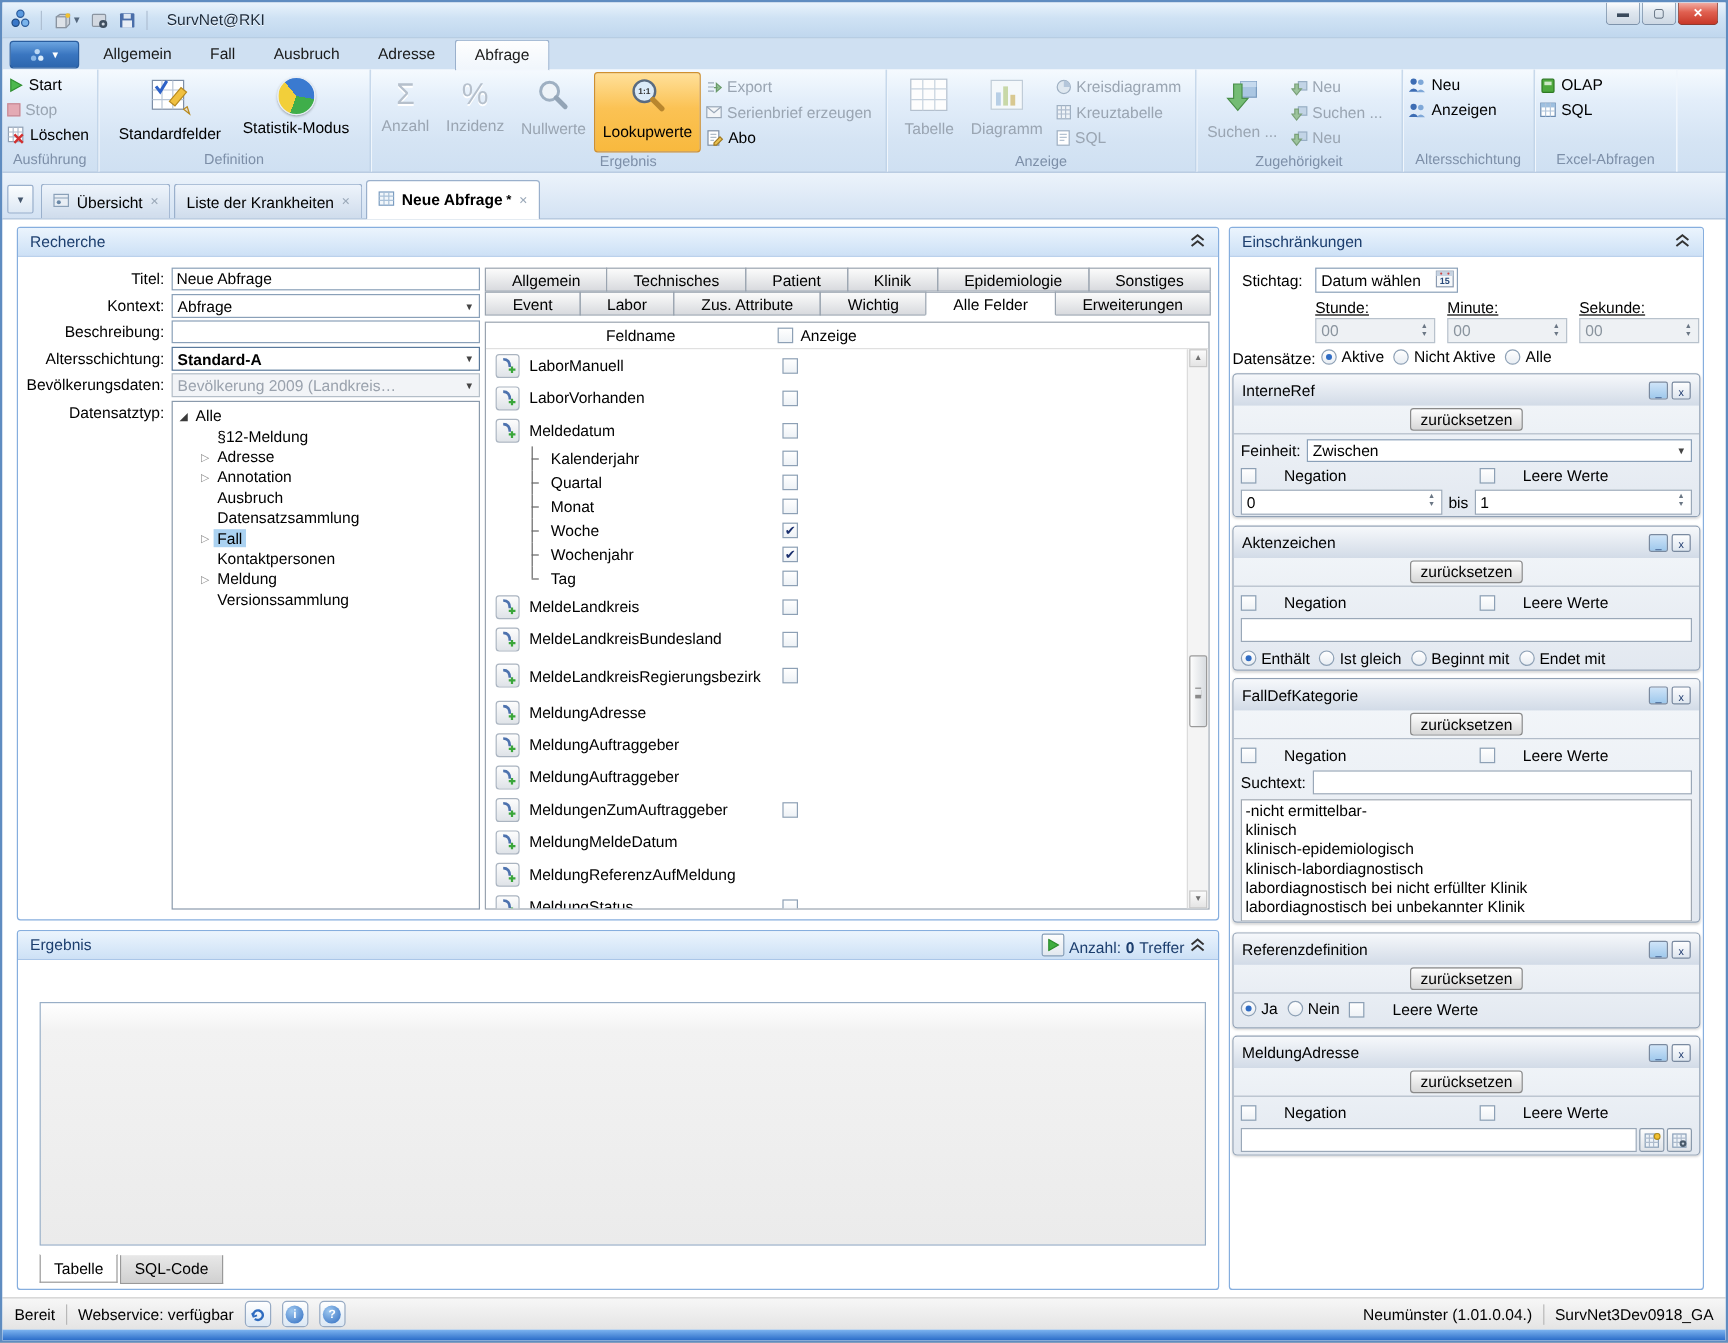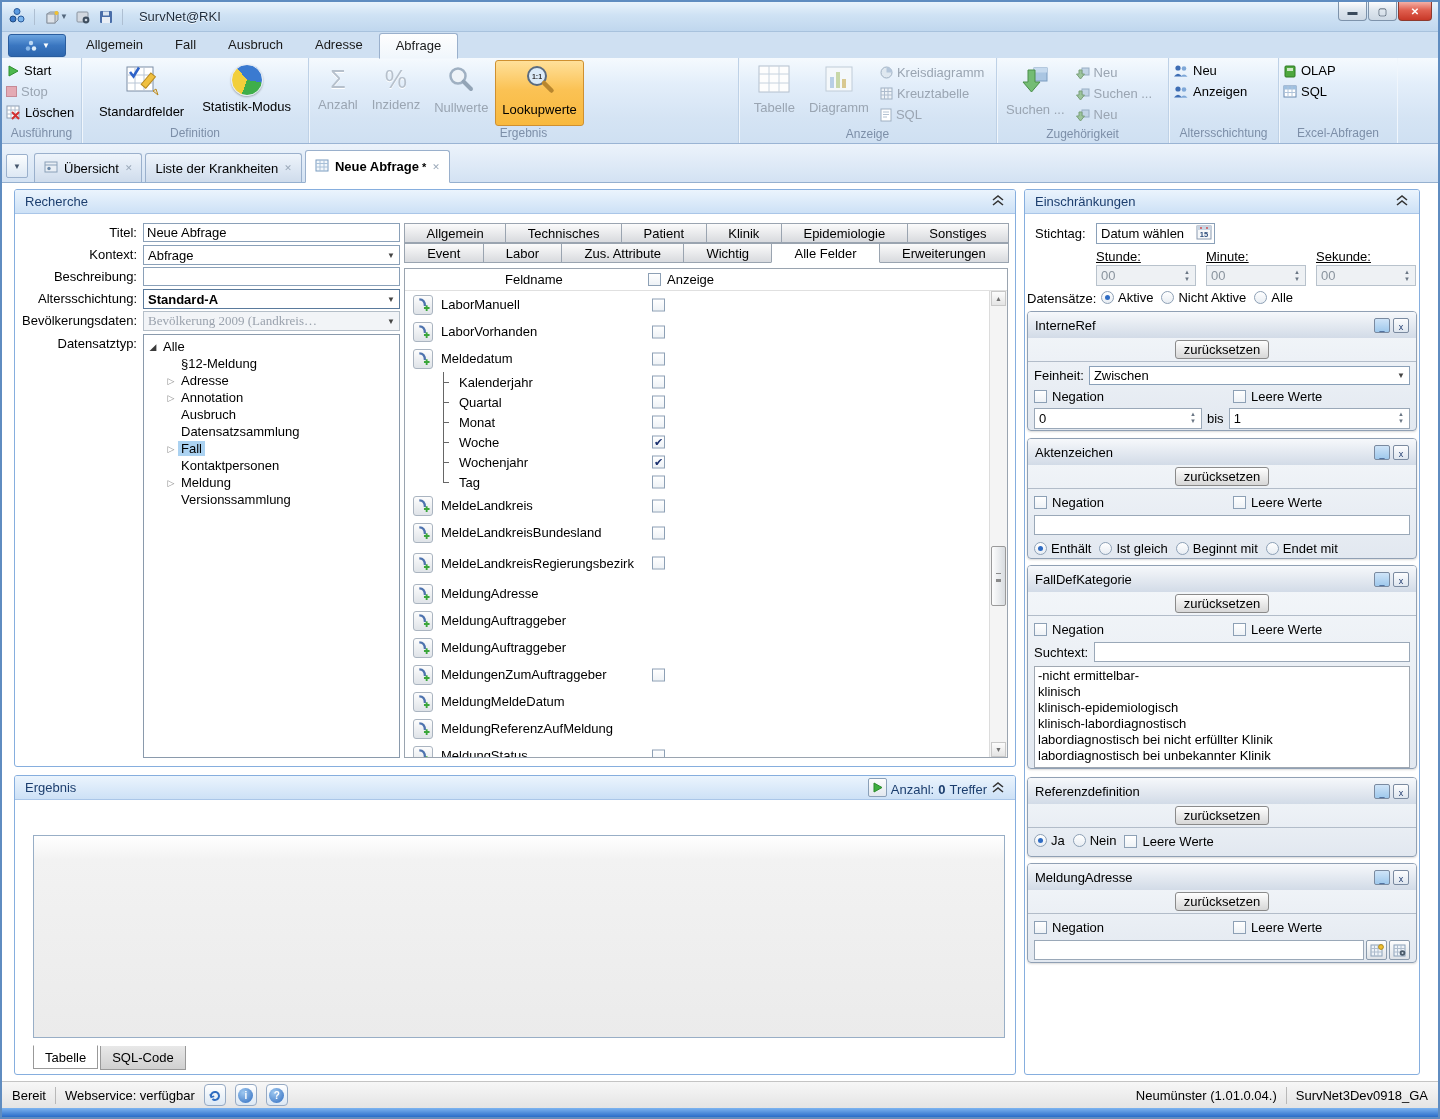--- a/index.html
+++ b/index.html
@@ -53,21 +53,21 @@
   .pbody { position:absolute; top:25px; left:0; right:0; bottom:0; }
 
   #recherche { left:12px; top:6px; width:1002px; height:578px; }
   #ergebnis  { left:12px; top:592px; width:1002px; height:300px; }
   #einschr   { left:1022px; top:6px; width:396px; height:886px; }
   .flabel { position:absolute; left:0; width:122px; text-align:right; }
   .tin { position:absolute; left:128px; width:257px; height:19px; border:1px solid #8aa0b8; background:#fff; font:13px "Liberation Sans",sans-serif; padding:0 3px; }
   .combo { position:absolute; left:128px; width:257px; height:20px; border:1px solid #8aa0b8; background:#fff; display:flex; align-items:center; padding:0 4px; }
   .combo .arr { margin-left:auto; font-size:8px; color:#444; }
   .combo.strong { border-color:#5a7a9c; font-weight:bold; }
-  .combo.disabled { background:#f2f4f7; color:#9aa2ad; border-color:#b4bec8;font-family:Liberation Serif, serif; }
+  .combo.disabled { background:#f2f4f7; color:#9aa2ad; border-color:#b4bec8; }
   .treebox { position:absolute; left:128px; top:119px; width:257px; height:424px; border:1px solid #8a9aac; background:#fff; overflow:hidden; padding-top:3px; }
   .titem { height:17px; display:flex; align-items:center; }
   .exp { width:14px; font-size:9px; color:#8a8a8a; text-align:center; }
   .exp.expanded { color:#3a3a3a; }
   .tlabel { padding:0 3px; }
   .tlabel.sel { background:#abd2f1; }
 
   
   .ftrow { position:absolute; left:389px; width:604px; height:20px; display:flex; }
   .ftab { flex:1 1 auto; border:1px solid #9aa4b0; background:linear-gradient(#fbfbfb,#d8dade); display:flex; align-items:center; justify-content:center; padding:0 8px; margin-right:-1px; white-space:nowrap; }
@@ -93,21 +93,21 @@
   .vsb .up { top:0; } .vsb .dn { bottom:0; }
   .vsb .thumb { position:absolute; left:1px; right:1px; top:255px; height:60px; border:1px solid #9a9a9a; border-radius:2px; background:linear-gradient(90deg,#fdfdfd,#d8dce0); }
   .vsb .thumb::after { content:""; position:absolute; left:4px; right:4px; top:50%; height:5px; margin-top:-3px; border-top:1px solid #8a8a8a; border-bottom:1px solid #8a8a8a; box-shadow:0 2px 0 #8a8a8a; }
 
   
   .cb { width:13px; height:13px; border:1px solid #8da0b5; background:linear-gradient(#fff,#eef2f6); display:inline-flex; align-items:center; justify-content:center; font-size:11px; color:#1a2f6e; flex:0 0 auto; }
   .cb.checked::after { content:"✔"; margin-top:-1px; }
   .rb { width:13px; height:13px; border:1px solid #8da0b5; border-radius:50%; background:linear-gradient(#fff,#e8edf3); position:relative; flex:0 0 auto; }
   .rb.sel::after { content:""; position:absolute; inset:3px; border-radius:50%; background:#2f6cc4; }
   .ritem { display:inline-flex; align-items:center; gap:4px; margin-right:8px; }
-  .cbitem { display:inline-flex; align-items:center; gap:5px; }
+  .cbitem { display:inline-flex; align-items:center; gap:23px; }
   .spin { position:relative; height:21px; border:1px solid #9aa8b8; background:#fff; display:flex; align-items:center; padding:0 18px 0 4px; }
   .spin.disd { background:#eef1f4; color:#8a949e; border-color:#b8c2cc; }
   .sparr { position:absolute; right:1px; top:0; bottom:0; width:14px; display:flex; flex-direction:column; align-items:center; justify-content:center; font-size:6px; color:#6a7684; line-height:7px; }
 
   
   .ebody { position:absolute; inset:25px 0 0 0; }
   .ulabel { text-decoration:underline; }
   .spanel { position:absolute; left:2px; width:390px; border:1px solid #90a0b4; border-radius:4px; background:linear-gradient(#f4f7fa,#e2e8f0); overflow:hidden; box-shadow:0 1px 2px rgba(0,0,0,.15); }
   .sphead { height:26px; display:flex; align-items:center; padding:0 7px; background:linear-gradient(#f6f8fb,#d2dbe7); }
   .minibtn { width:16px; height:15px; border:1px solid #7a8aa0; border-radius:2px; background:linear-gradient(#fdfdfe,#dee6ef); display:flex; align-items:flex-end; justify-content:center; font-size:9px; line-height:9px; color:#1f3a6e; margin-left:3px; }
@@ -273,20 +273,44 @@
             <span class="blabel">Nullwerte</span>
           </div>
         <div class="bigbtn sel">
             <span><svg width="32" height="32">
                 <circle cx="13" cy="12" r="9" fill="#dcebf8" stroke="#5a6b80" stroke-width="2"></circle>
                 <text x="13" y="14.5" font-size="7" text-anchor="middle" fill="#333" font-weight="bold">1:1</text>
                 <path d="M20 19 L27.5 26.5" stroke="#b8862e" stroke-width="4.5" stroke-linecap="round"></path>
               </svg></span>
             <span class="blabel">Lookupwerte</span>
           </div>
+        <div class="smallcol">
+          <div class="smallbtn dis">
+              <svg width="14" height="14">
+                <path d="M2 3 h5 M2 6.5 h5 M2 10 h5" stroke="#9aa8b8"></path>
+                <path d="M7 7 h3 M9 3.5 l4 3.5 -4 3.5 z" fill="#8fbf8f" stroke="#6a9a6a"></path>
+              </svg>
+              <span>Export</span>
+            </div>
+          <div class="smallbtn dis">
+              <svg width="14" height="13">
+                <rect x="1" y="2" width="12" height="9" fill="#f2f5f8" stroke="#9aa8b8"></rect>
+                <path d="M1 2 l6 5 6-5" fill="none" stroke="#9aa8b8"></path>
+              </svg>
+              <span>Serienbrief erzeugen</span>
+            </div>
+          <div class="smallbtn">
+              <svg width="15" height="14">
+                <rect x="2" y="1" width="9" height="12" fill="#fff" stroke="#8090a4"></rect>
+                <path d="M4 4 h5 M4 6.5 h5 M4 9 h3" stroke="#b0bcc8"></path>
+                <path d="M7 11 l5-5 2 2 -5 5 h-2z" fill="#e8c050" stroke="#a07820"></path>
+              </svg>
+              <span>Abo</span>
+            </div>
+        </div>
       </div>
       <div class="glabel">Ergebnis</div>
     </div>
 
     <div class="rgroup" style="width:258px">
       <div class="gc" style="justify-content:center">
         <div class="bigbtn dis">
             <span><svg width="34" height="30">
                 <rect x="2" y="2" width="30" height="26" fill="#fdfdfd" stroke="#b4c0ce"></rect>
                 <path d="M2 10 h30 M2 19 h30 M12 2 v26 M22 2 v26" stroke="#c6d2de"></path>

